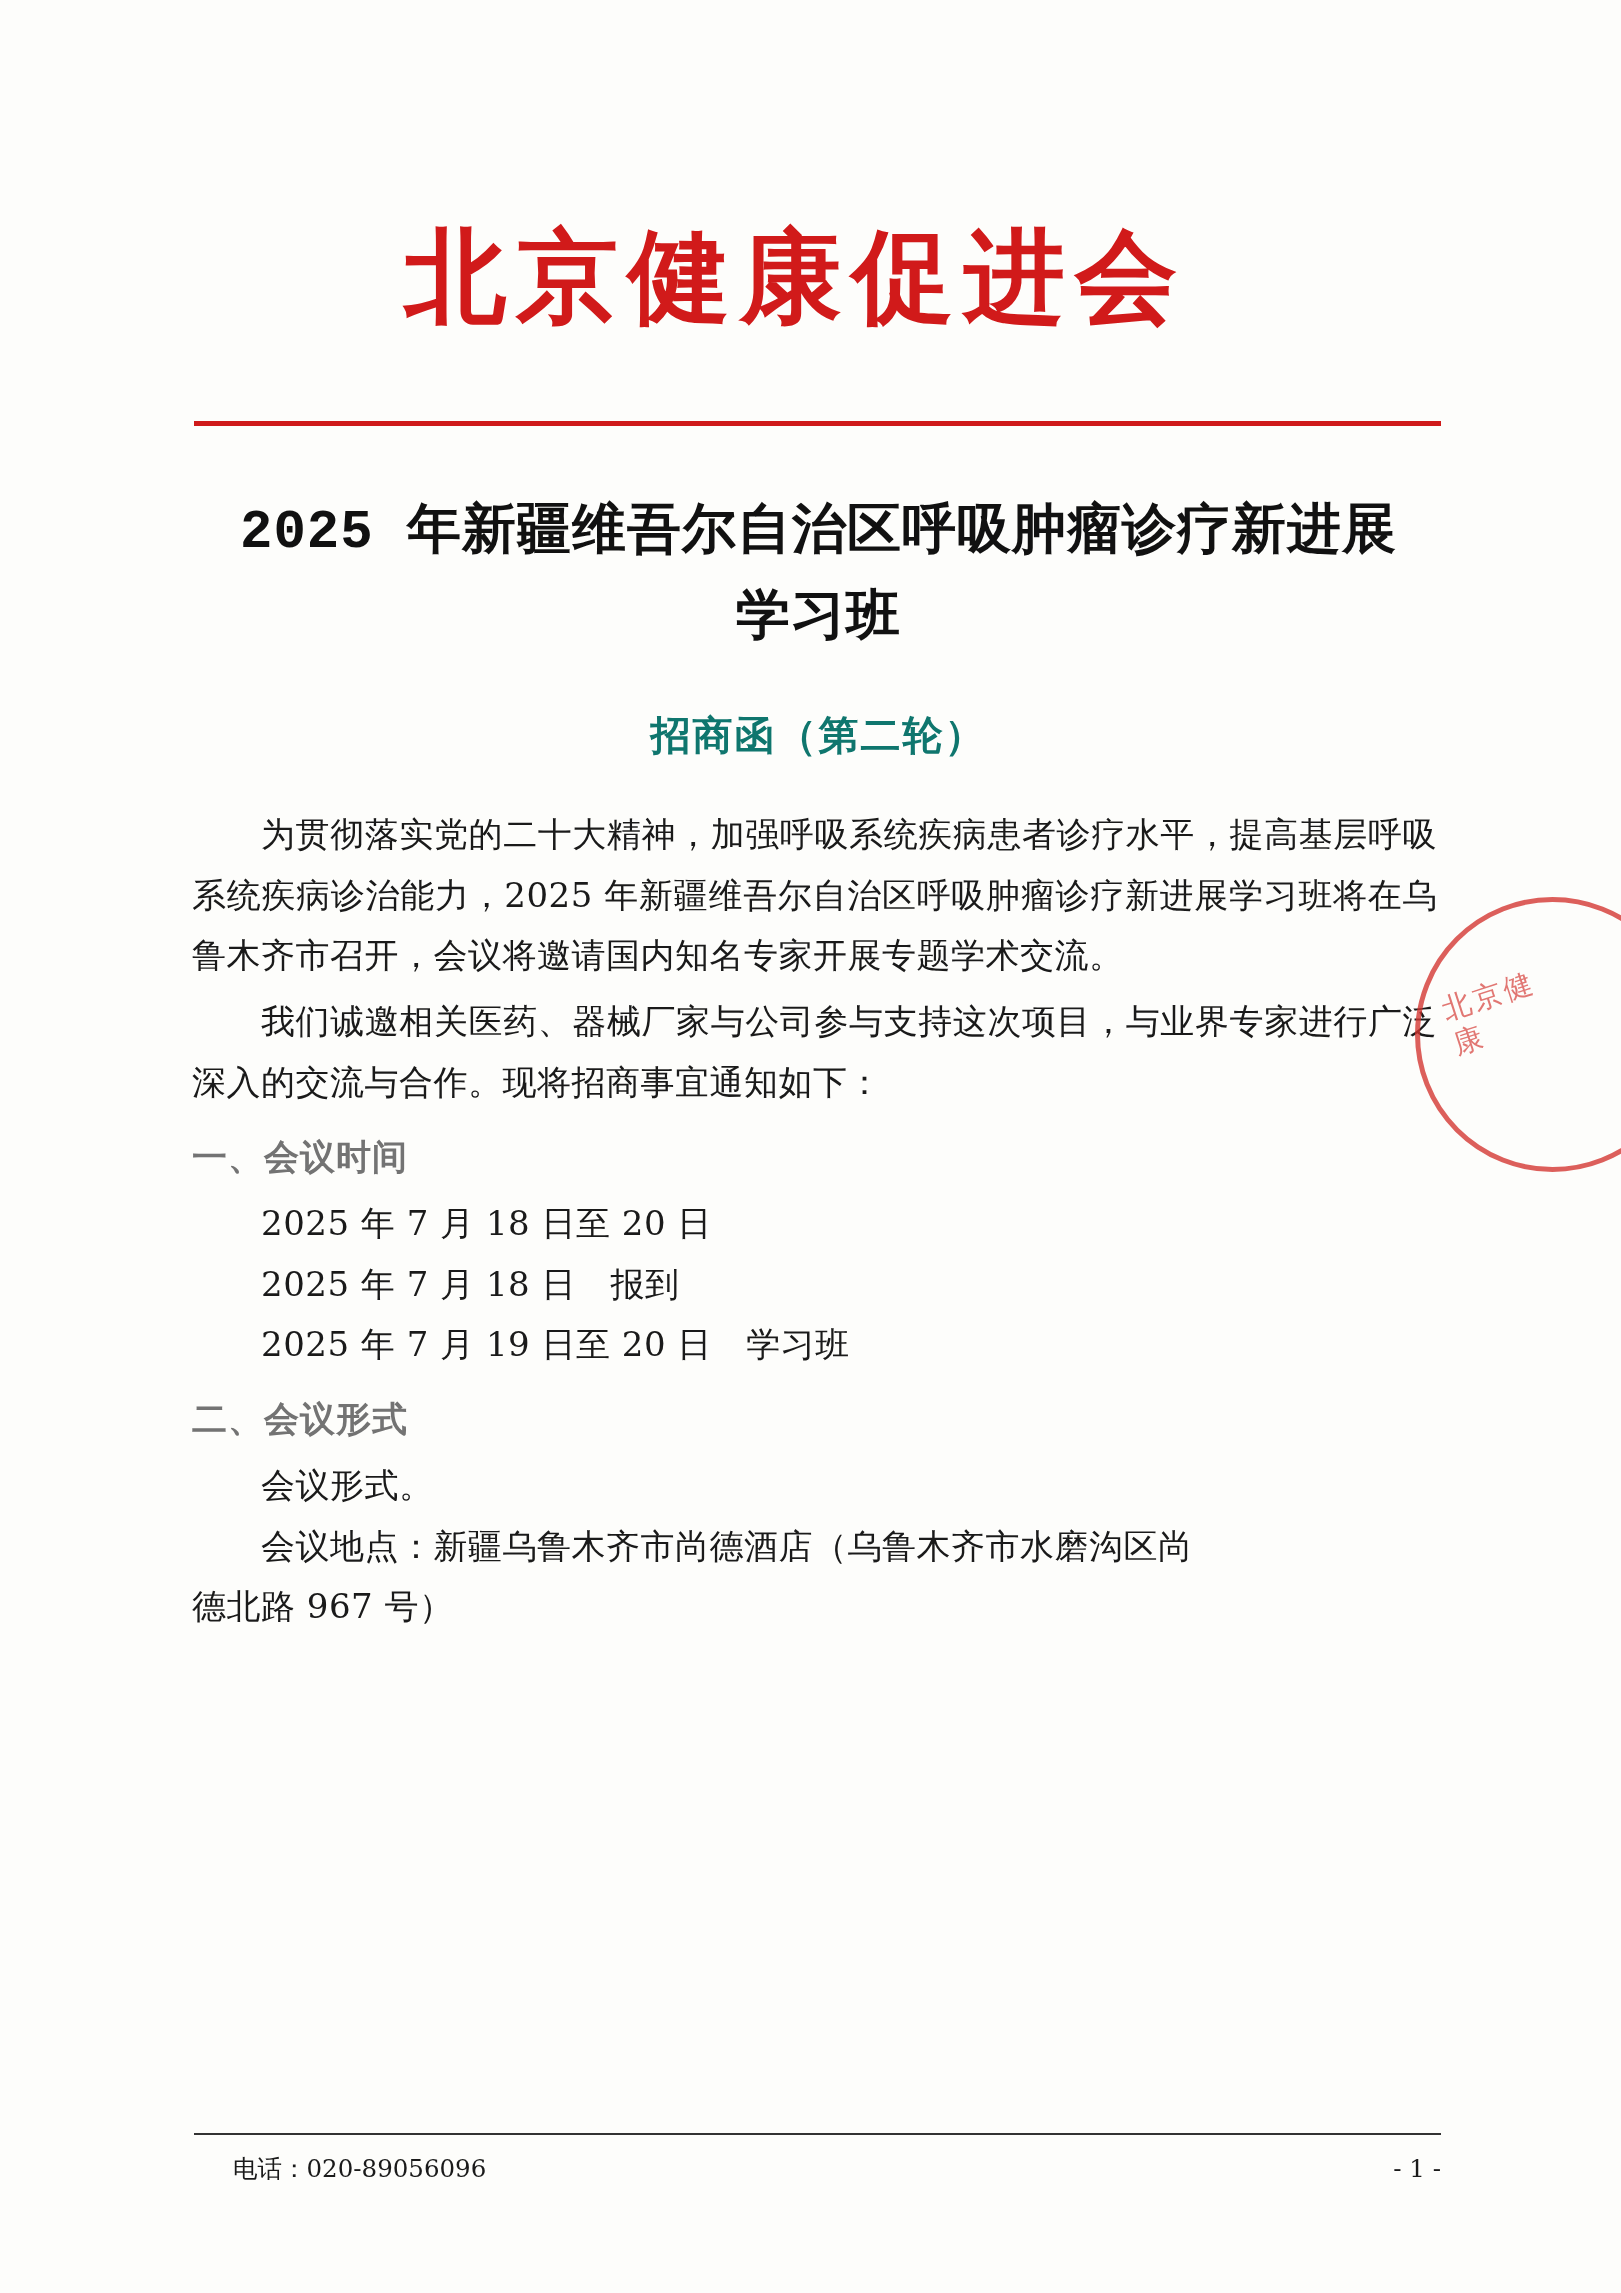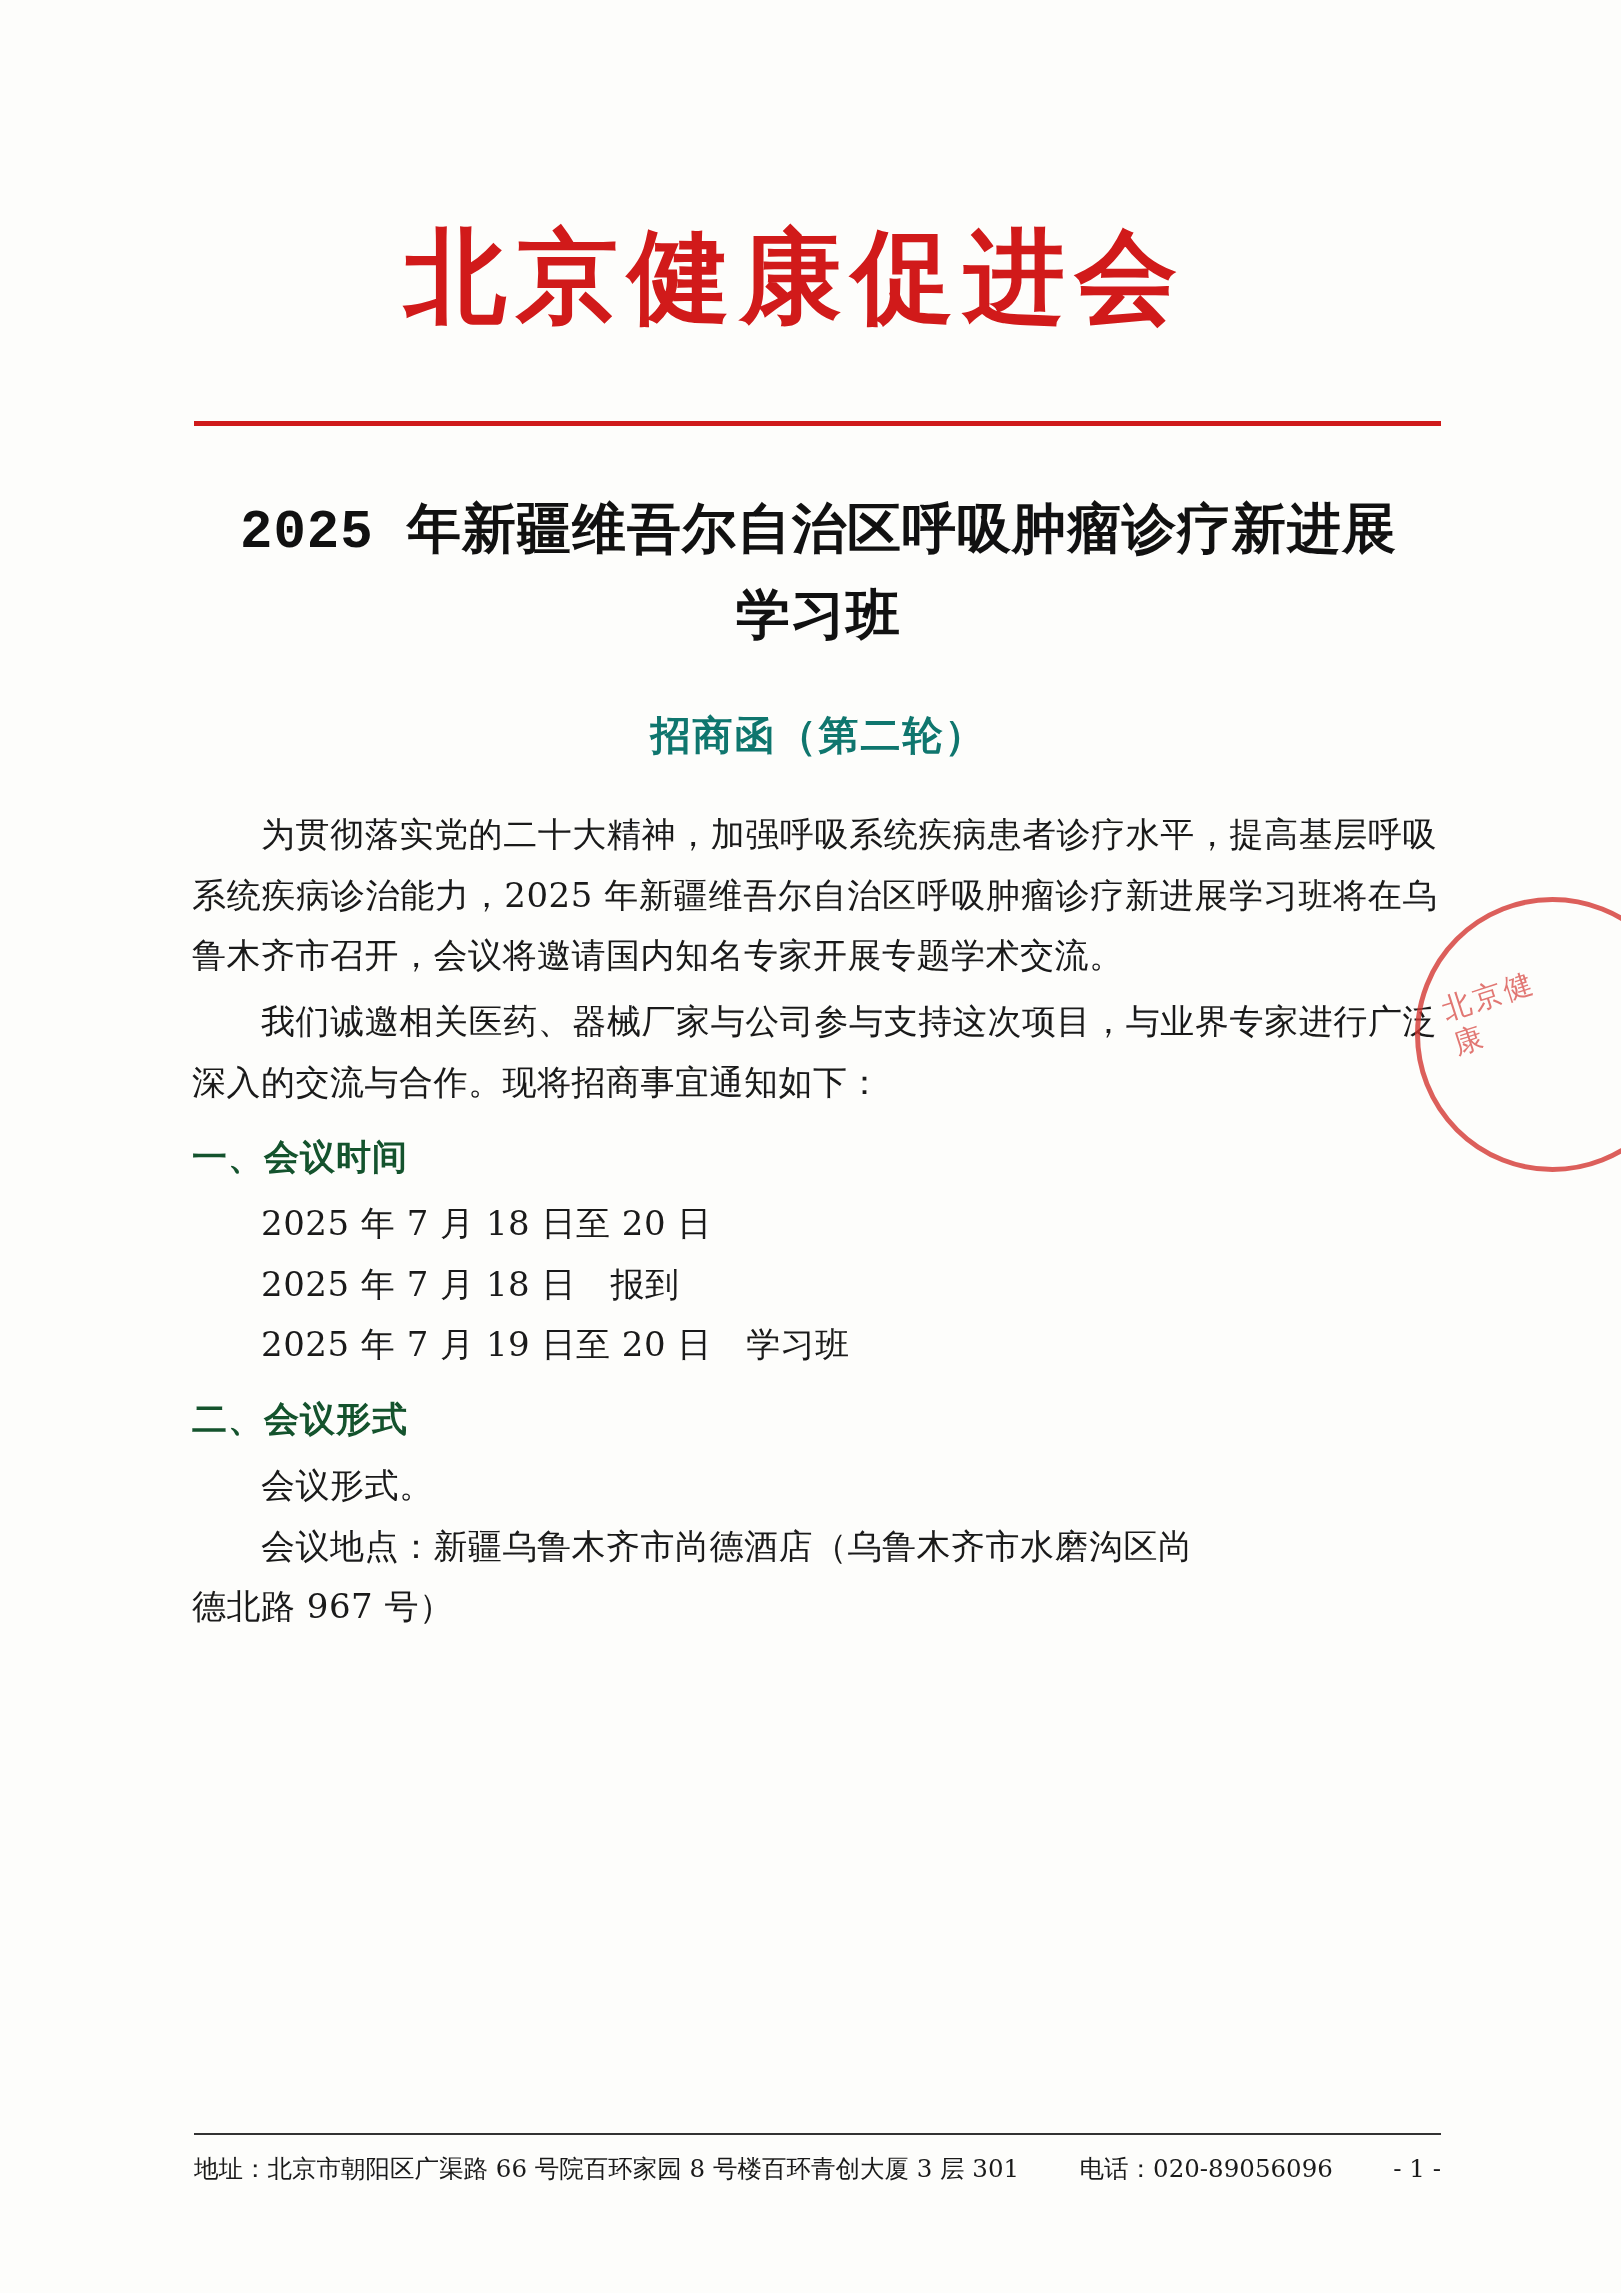--- a/index.html
+++ b/index.html
@@ -97,21 +97,21 @@
   }
   .para.indent {
     text-indent: 69px;
   }
   .heading {
     font-family: "DejaVu Sans", "Liberation Sans", sans-serif;
     font-weight: bold;
     font-size: 35px;
     line-height: 1.8;
     margin: 13.7px 0 3.9px 0;
-    color: #14532d;
+    color: #737373;
     letter-spacing: 1px;
   }
   .sub-line {
     font-family: "DejaVu Serif", "Liberation Serif", serif;
     font-size: 34px;
     line-height: 1.78;
     color: #1a1a1a;
     margin: 0;
     padding-left: 69px;
     letter-spacing: 0.5px;
@@ -210,20 +210,19 @@
       <p class="sub-line">会议地点：新疆乌鲁木齐市尚德酒店（乌鲁木齐市水磨沟区尚</p>
       <p class="wrapline">德北路 967 号）</p>
     </div>
 
     <div class="seal">
       <div class="seal-text">北京健康</div>
     </div>
 
     <div class="footer-rule"></div>
     <div class="footer">
-      <span class="footer-addr">地址：北京市朝阳区广渠路 66 号院百环家园 8 号楼百环青创大厦 3 层 301</span>
       <span class="footer-tel">电话：020-89056096</span>
       <span class="footer-page">- 1 -</span>
     </div>
 
   </div>
 </div>
 
 
 </body></html>

